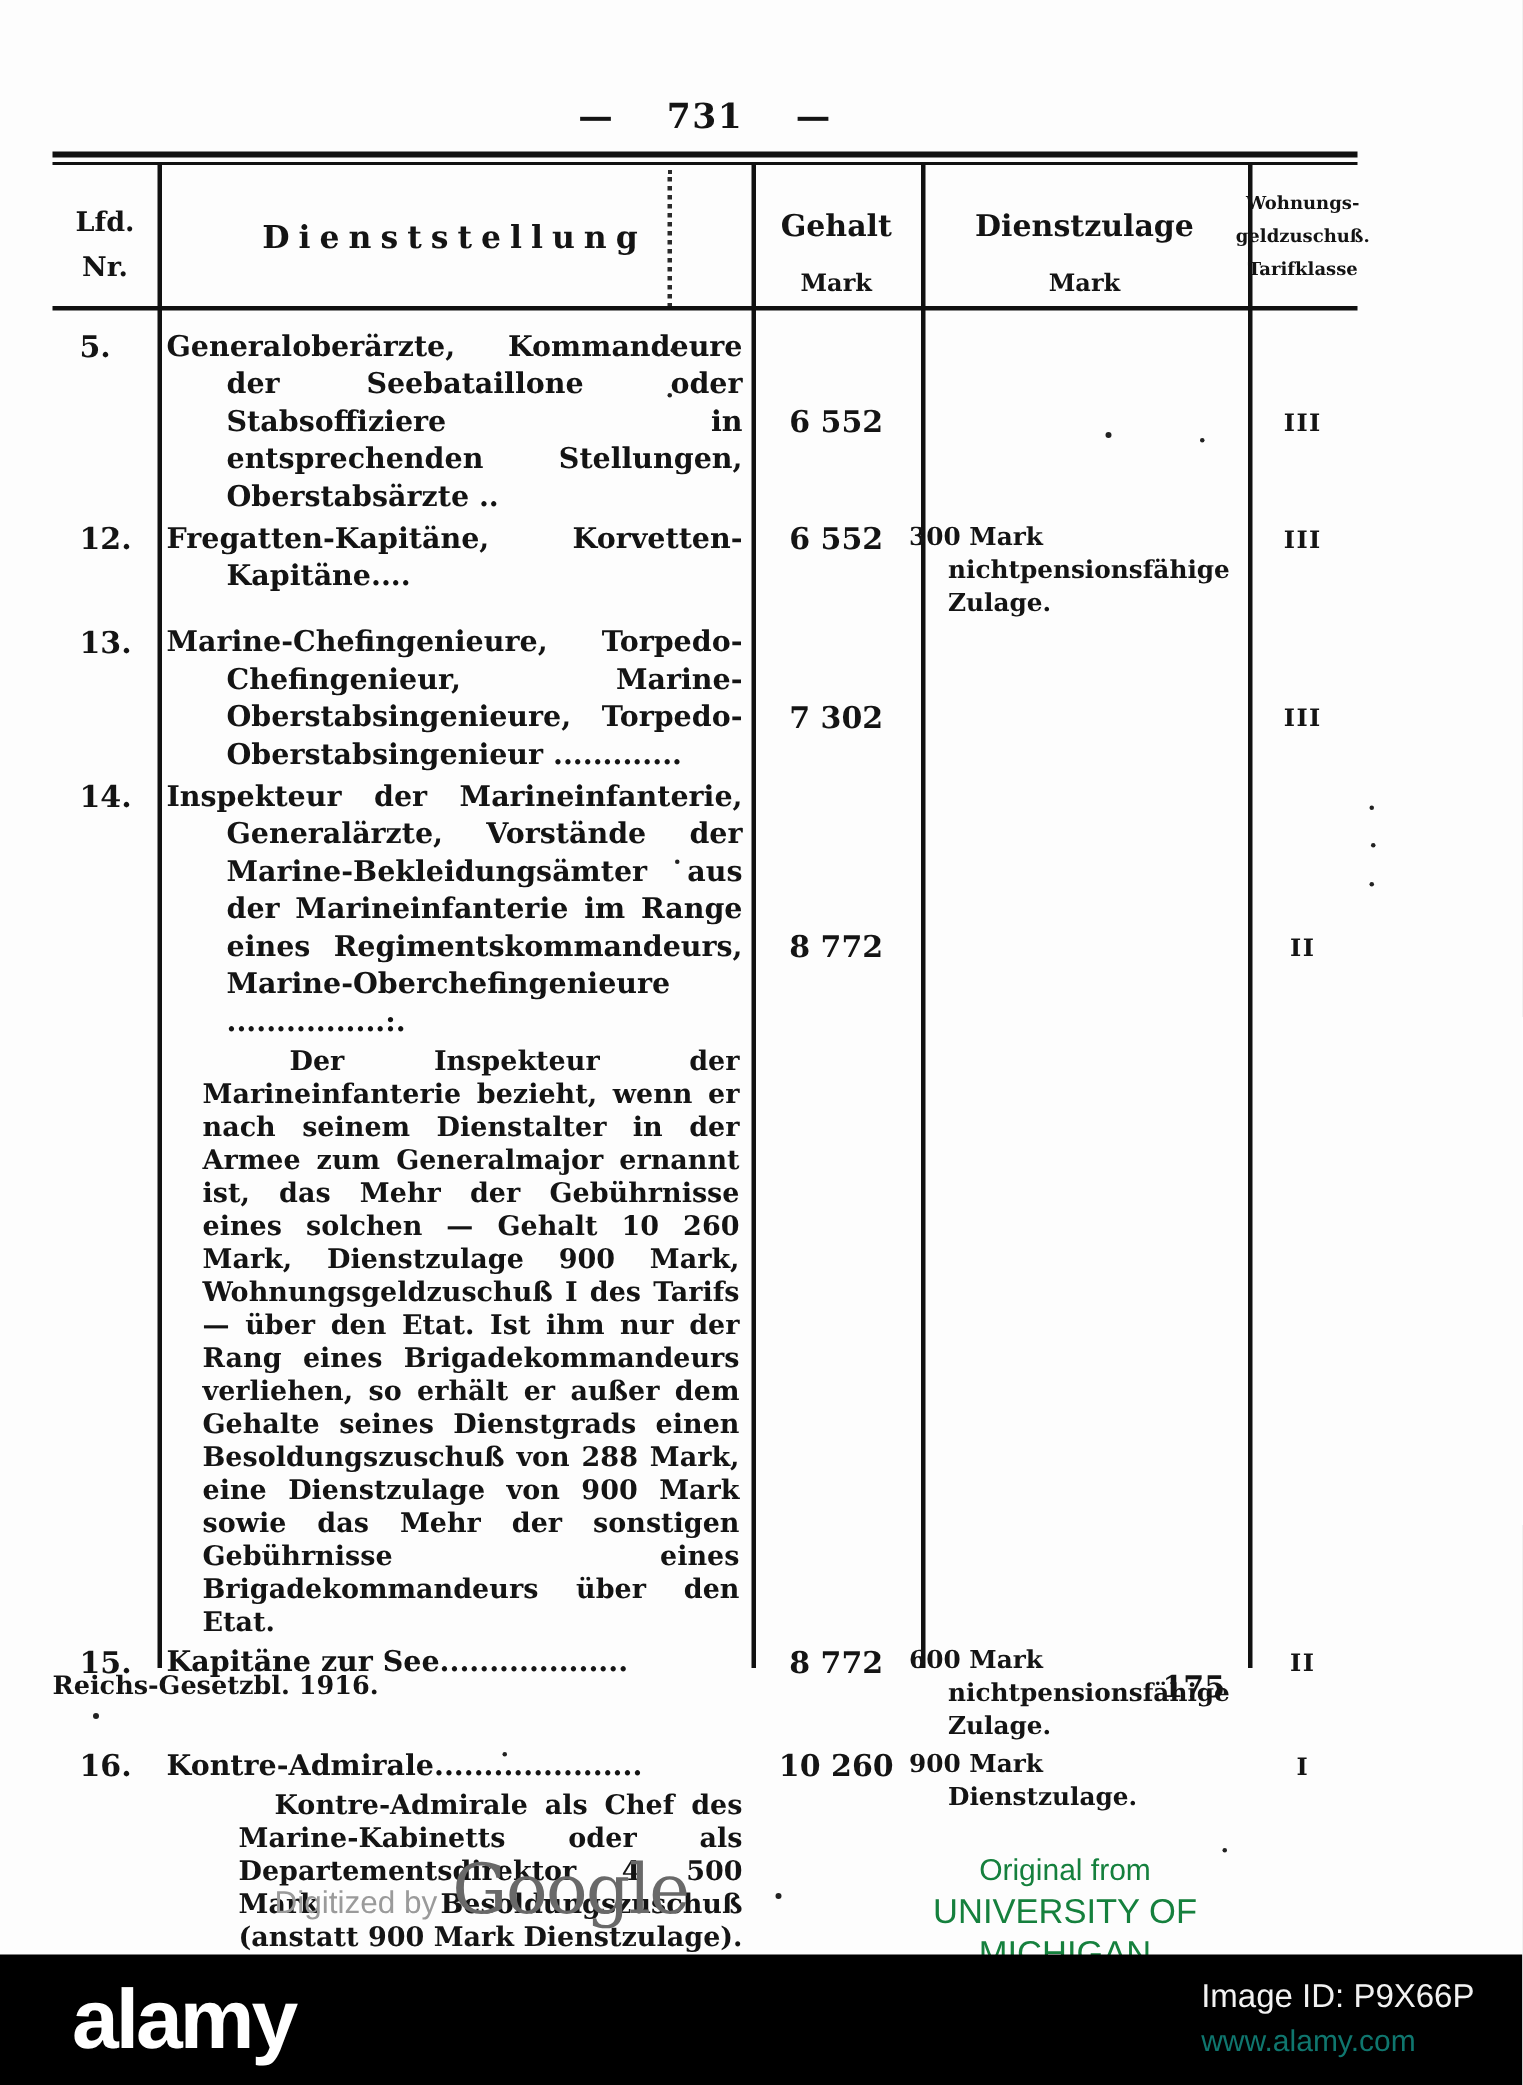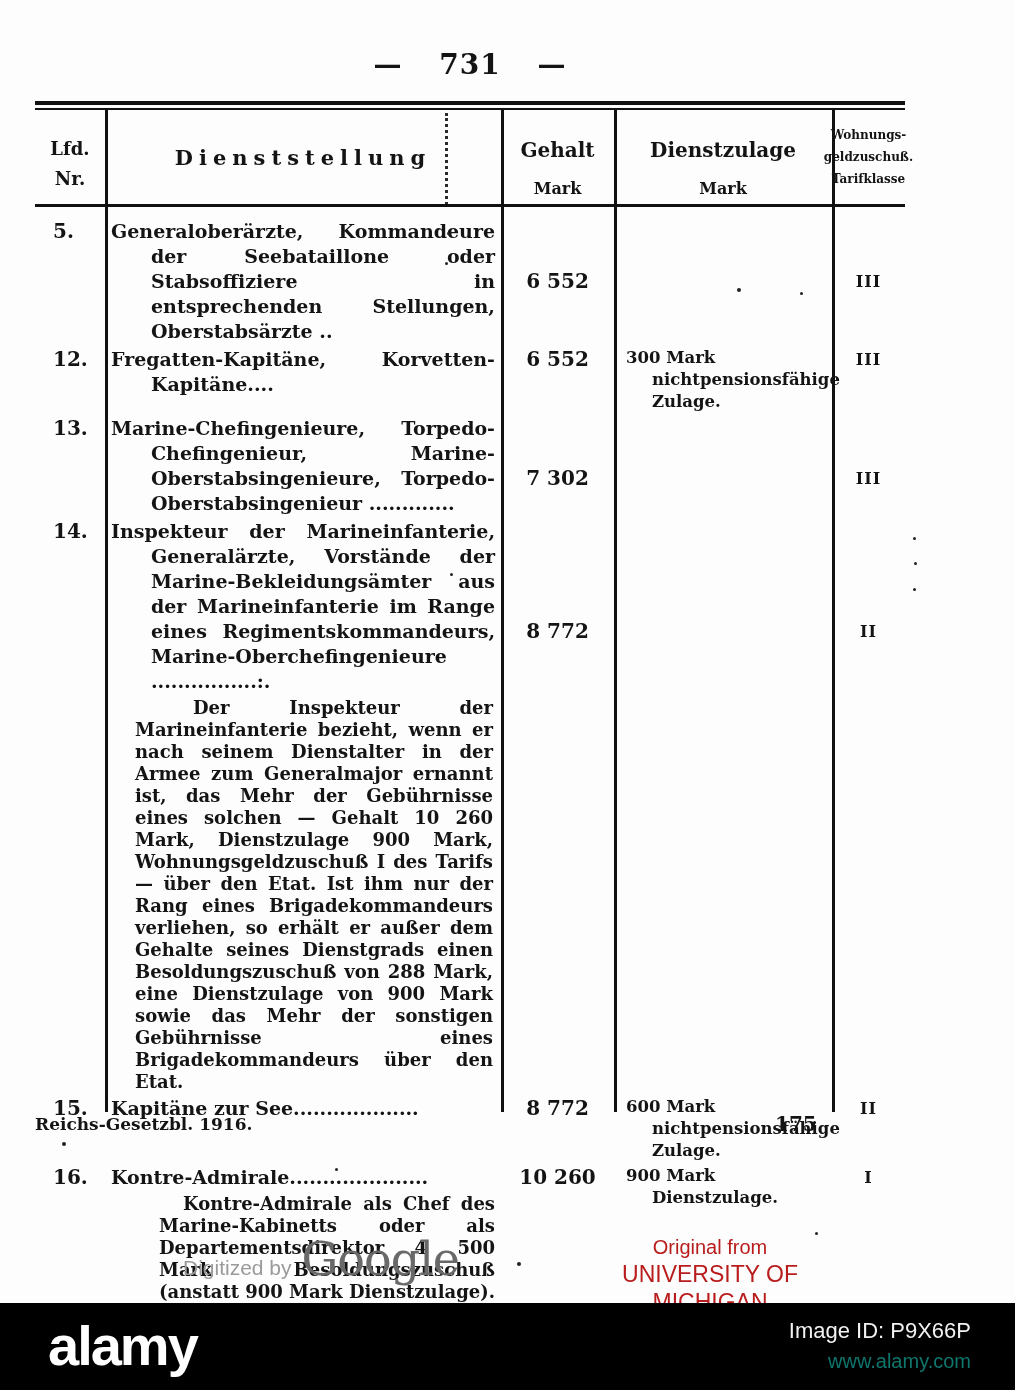--- a/index.html
+++ b/index.html
@@ -5,22 +5,22 @@
   * { margin:0; padding:0; box-sizing:border-box; }
   html,body { background:#e8e8e8; }
   .page {
     position:relative; width:1015px; height:1390px;
     background:#fdfdfd; overflow:hidden;
     font-family:"DejaVu Serif","Liberation Serif",serif;
     color:#141414;
   }
   
   .page-number {
-    position:absolute; left:35px; top:48px; width:870px;
-    text-align:center; font-size:28px; font-weight:bold;
+    position:absolute; left:35px; top:64px; width:870px;
+    text-align:center; font-size:23px; font-weight:bold;
     word-spacing:26px; letter-spacing:1px;
   }
   
   .table { position:absolute; left:35px; top:101px; width:870px; }
   .rule-thick { position:absolute; left:0; top:0; width:870px; height:4px; background:#111; }
   .rule-thin  { position:absolute; left:0; top:7px; width:870px; height:2px; background:#111; }
   .vrule { position:absolute; top:9px; width:3px; height:1002px; background:#111; }
   .v1 { left:70px; } .v2 { left:466px; } .v3 { left:579px; } .v4 { left:797px; }
   .dotted-artifact {
     position:absolute; left:410px; top:12px; height:92px; width:0;
@@ -49,21 +49,21 @@
   .entry { display:block; padding-left:46px; padding-right:6px; text-indent:-40px; }
   .note {
     display:block; font-size:18px; line-height:22px; margin-top:3px;
     text-align:justify;
   }
   .note-14 { margin-left:30px; width:358px; text-indent:58px; }
   .note-16 { margin-left:54px; width:336px; text-indent:24px; }
   .cell-gehalt { font-size:20px; font-weight:bold; text-align:center; line-height:25px; }
   .cell-zulage {
     font-size:16.5px; font-weight:bold; line-height:22px;
-    padding-left:38px; padding-right:8px; text-indent:-26px;
+    padding-left:18px; padding-right:8px; text-indent:-26px;
   }
   .cell-tarif { font-size:16px; font-weight:bold; text-align:center; line-height:25px; letter-spacing:1px; }
   .r11 .cell-gehalt, .r11 .cell-tarif { padding-top:50px; }
   .r13 .cell-gehalt, .r13 .cell-tarif { padding-top:50px; }
   .r14 .cell-gehalt, .r14 .cell-tarif { padding-top:100px; }
   
   .footer-left {
     position:absolute; left:35px; top:1114px;
     font-size:17px; font-weight:bold;
   }
@@ -77,35 +77,35 @@
     display:flex; align-items:baseline; gap:10px;
     font-family:"Liberation Sans",sans-serif;
   }
   .wm-google .digitized { font-size:21px; color:#9a9a9a; }
   .wm-google .glogo {
     font-family:"DejaVu Serif",serif; font-size:46px; color:#696969;
     letter-spacing:-1px; line-height:46px;
   }
   .wm-michigan {
     position:absolute; left:570px; top:1234px; width:280px;
-    text-align:center; font-family:"Liberation Sans",sans-serif; color:#b91c1c;
+    text-align:center; font-family:"Liberation Sans",sans-serif; color:#15803d;
   }
   .wm-michigan .orig { font-size:20px; line-height:26px; }
   .wm-michigan .inst { font-size:23px; line-height:28px; }
   
   .alamy-bar {
     position:absolute; left:0; top:1303px; width:1015px; height:97px;
     background:#000; color:#fff;
     font-family:"Liberation Sans",sans-serif;
   }
   .alamy-logo {
     position:absolute; left:48px; top:10px;
     font-size:56px; font-weight:bold; letter-spacing:-2px; color:#fff;
   }
-  .alamy-meta { position:absolute; right:44px; top:14px; text-align:right; }
+  .alamy-meta { position:absolute; right:32px; top:14px; }
   .alamy-id { font-size:22px; font-weight:normal; color:#f2f2f2; line-height:28px; }
   .alamy-url { font-size:20px; font-weight:normal; color:#0f766e; line-height:32px; }
   
   .speck { position:absolute; background:#222; border-radius:50%; }
 </style>
 </head>
 <body>
 
 <div class="page">
 

